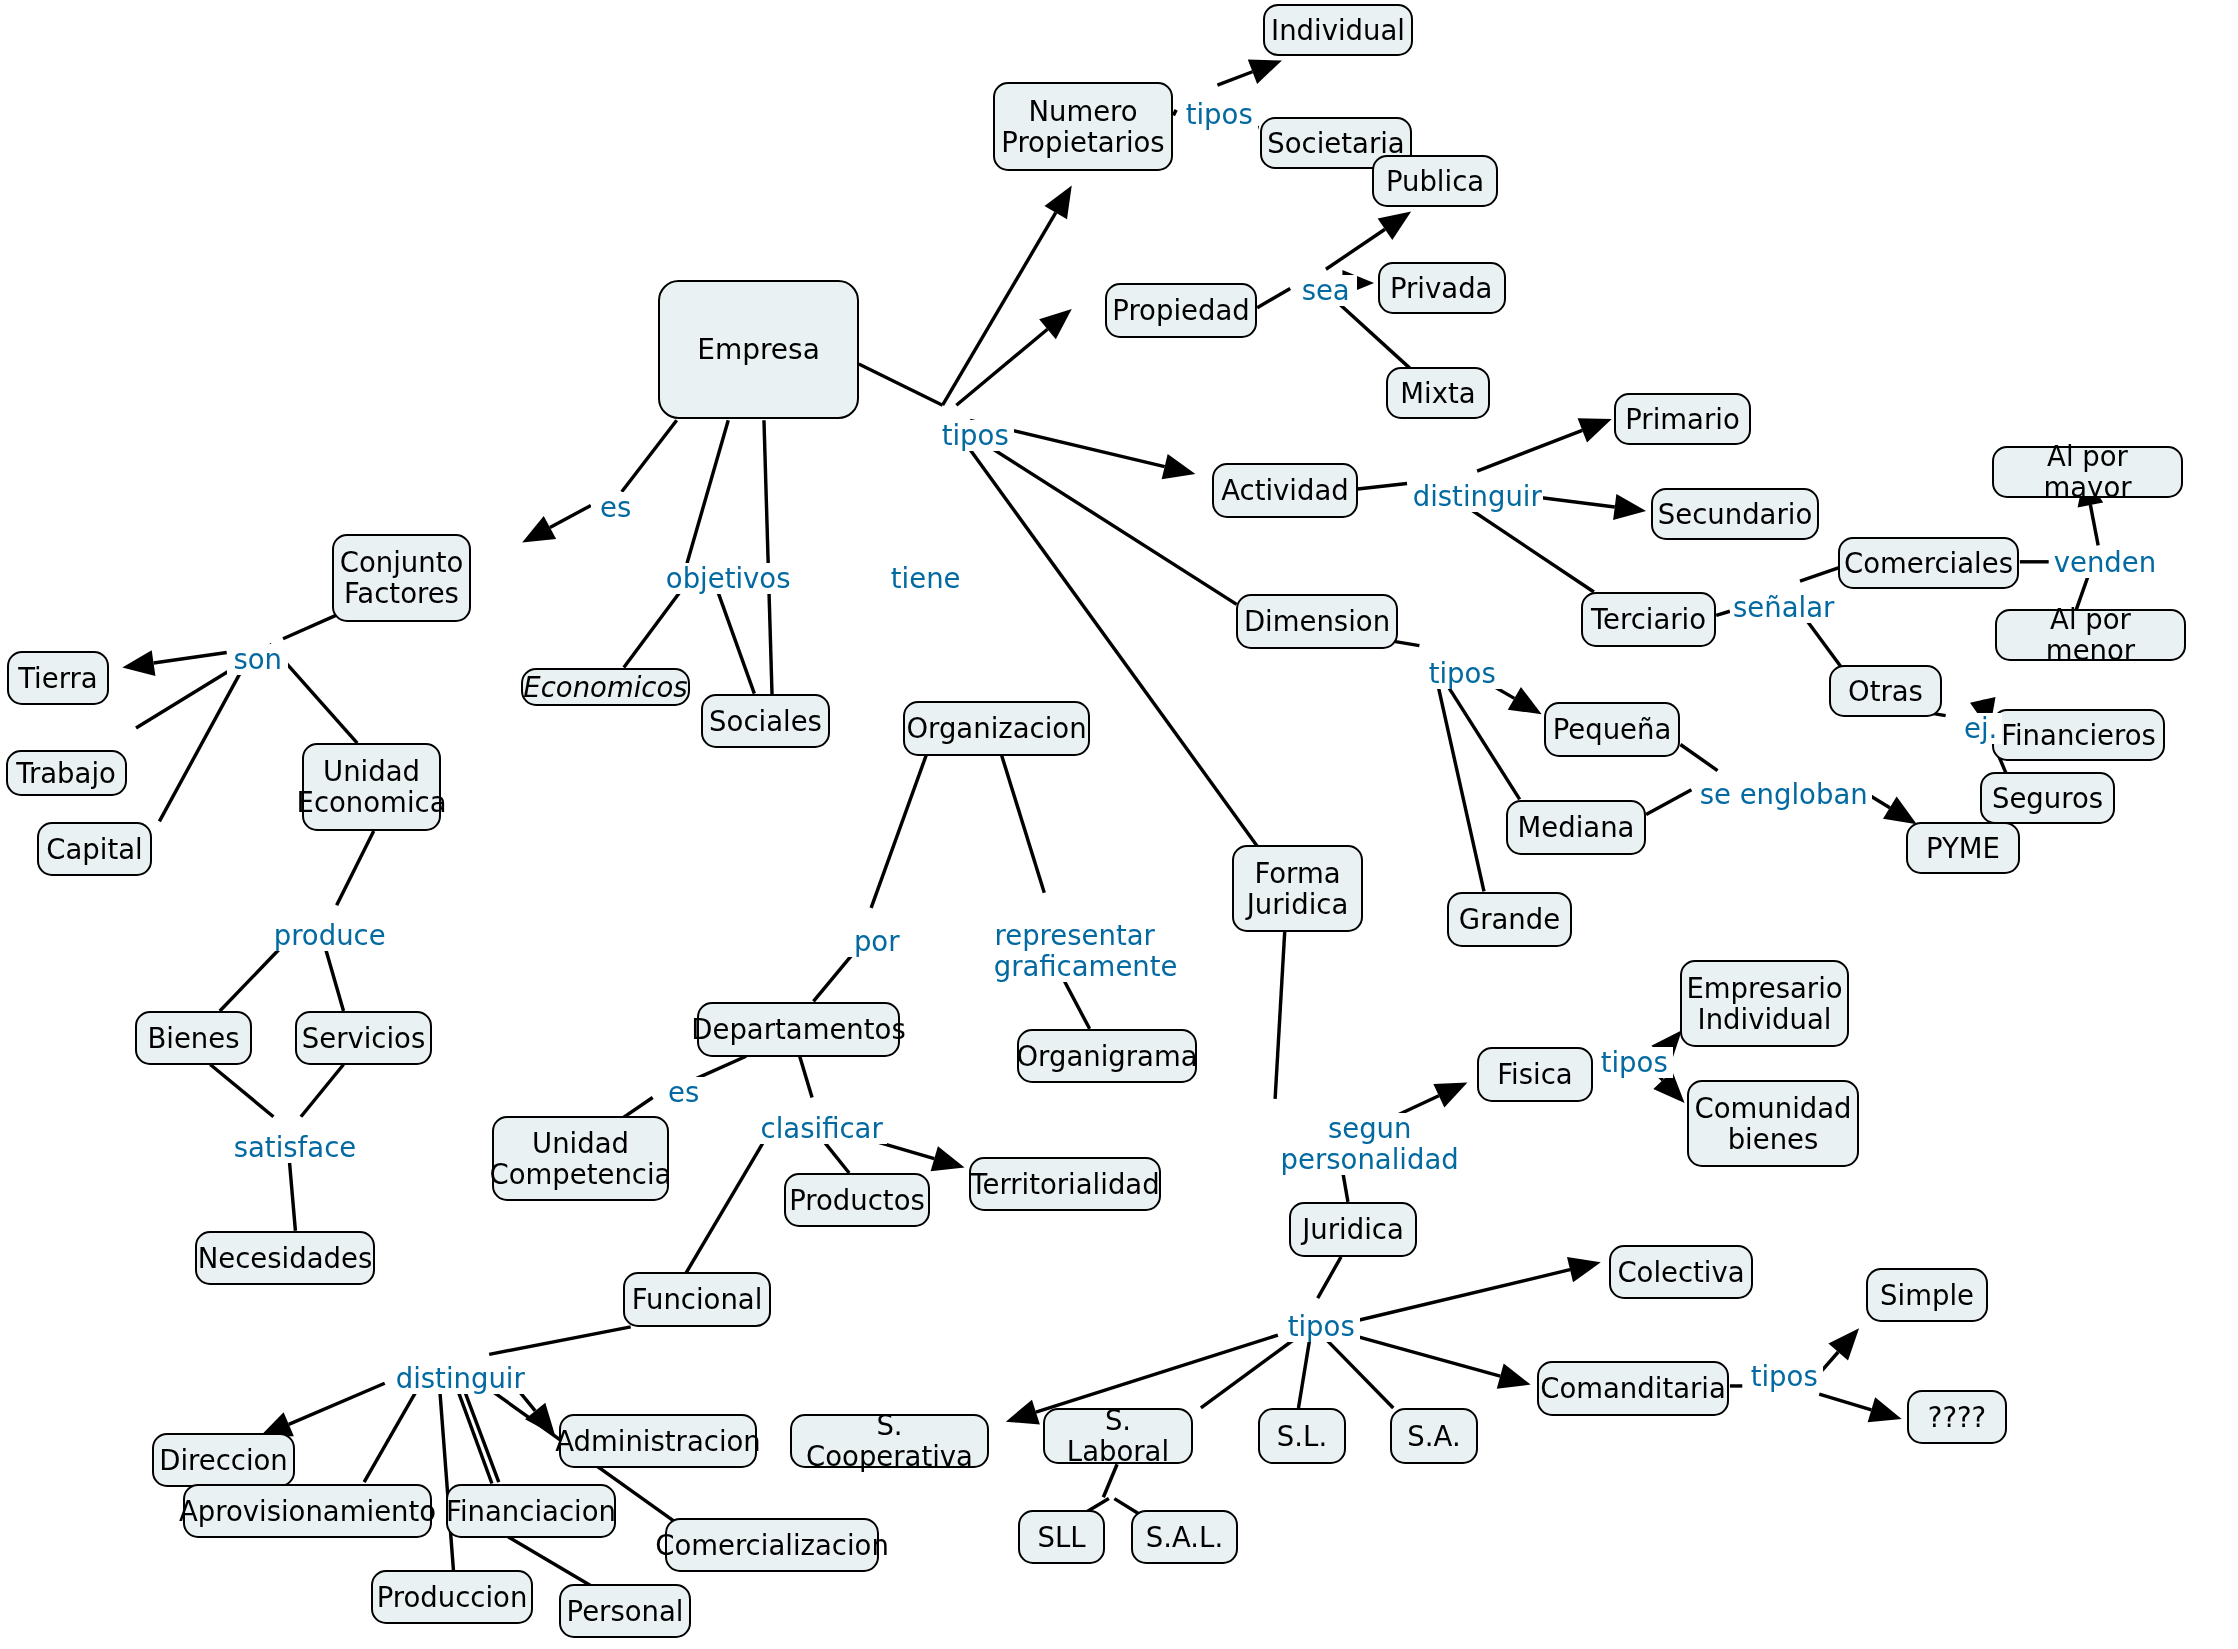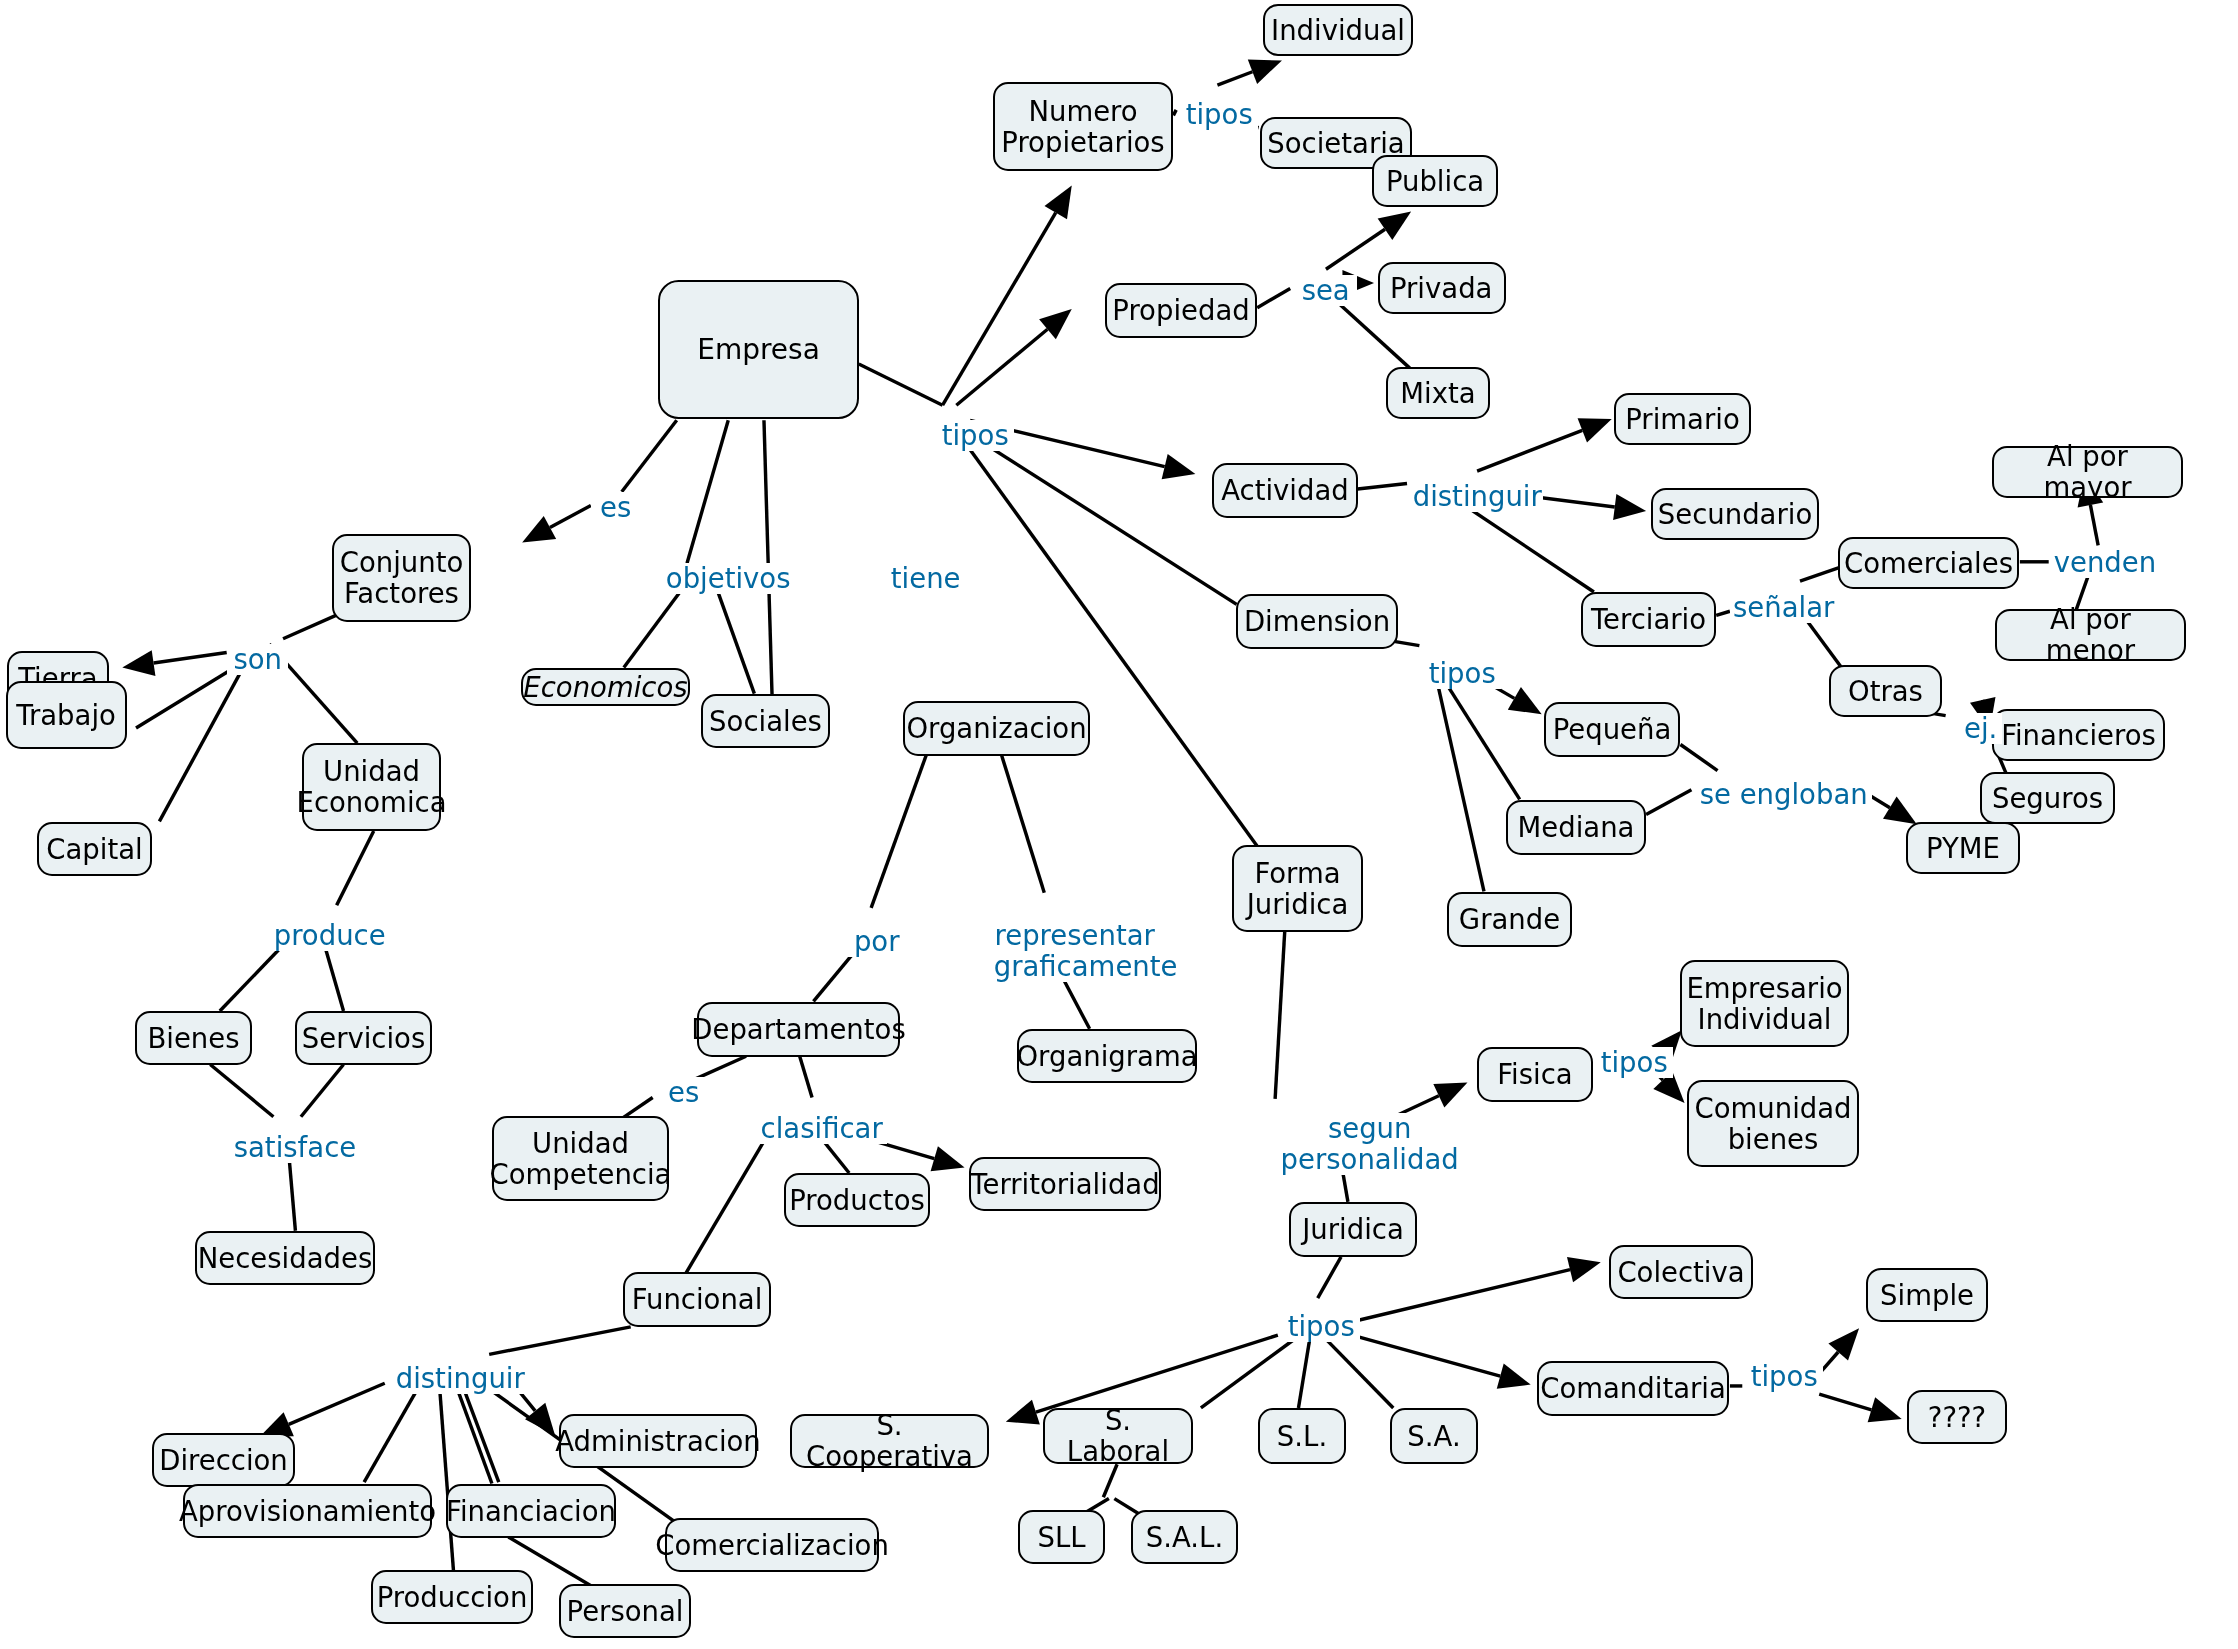--- a/index.html
+++ b/index.html
@@ -197,21 +197,21 @@
     <div class="node" style="left: 1992px; top: 709px; width: 173px; height: 52px;">Financieros</div>
     <div class="node" style="left: 1980px; top: 772px; width: 135px; height: 52px;">Seguros</div>
     <div class="node" style="left: 1906px; top: 822px; width: 114px; height: 52px;">PYME</div>
     <div class="node" style="left: 1236px; top: 594px; width: 162px; height: 55px;">Dimension</div>
     <div class="node" style="left: 1544px; top: 702px; width: 136px; height: 55px;">Pequeña</div>
     <div class="node" style="left: 1506px; top: 800px; width: 140px; height: 55px;">Mediana</div>
     <div class="node" style="left: 1447px; top: 892px; width: 125px; height: 55px;">Grande</div>
     <div class="node" style="left: 332px; top: 534px; width: 139px; height: 88px;">Conjunto
 Factores</div>
     <div class="node" style="left: 6.9px; top: 651px; width: 102px; height: 54px;">Tierra</div>
-    <div class="node" style="left: 5.5px; top: 681px; width: 121px; height: 68px;">Trabajo</div>
+    <div class="node" style="left: 5.5px; top: 750px; width: 121px; height: 46px;">Trabajo</div>
     <div class="node" style="left: 37px; top: 822px; width: 115px; height: 54px;">Capital</div>
     <div class="node" style="left: 302px; top: 743px; width: 139px; height: 88px;">Unidad
 Economica</div>
     <div class="node" style="left: 135px; top: 1011px; width: 117px; height: 54px;">Bienes</div>
     <div class="node" style="left: 295px; top: 1011px; width: 137px; height: 54px;">Servicios</div>
     <div class="node" style="left: 195px; top: 1231px; width: 180px; height: 54px;">Necesidades</div>
     <div class="node" style="left: 521px; top: 668px; width: 169px; height: 38px; font-style: italic;">Economicos</div>
     <div class="node" style="left: 701px; top: 694px; width: 129px; height: 54px;">Sociales</div>
     <div class="node" style="left: 903px; top: 701px; width: 187px; height: 55px;">Organizacion</div>
     <div class="node" style="left: 697px; top: 1002px; width: 203px; height: 55px;">Departamentos</div>

